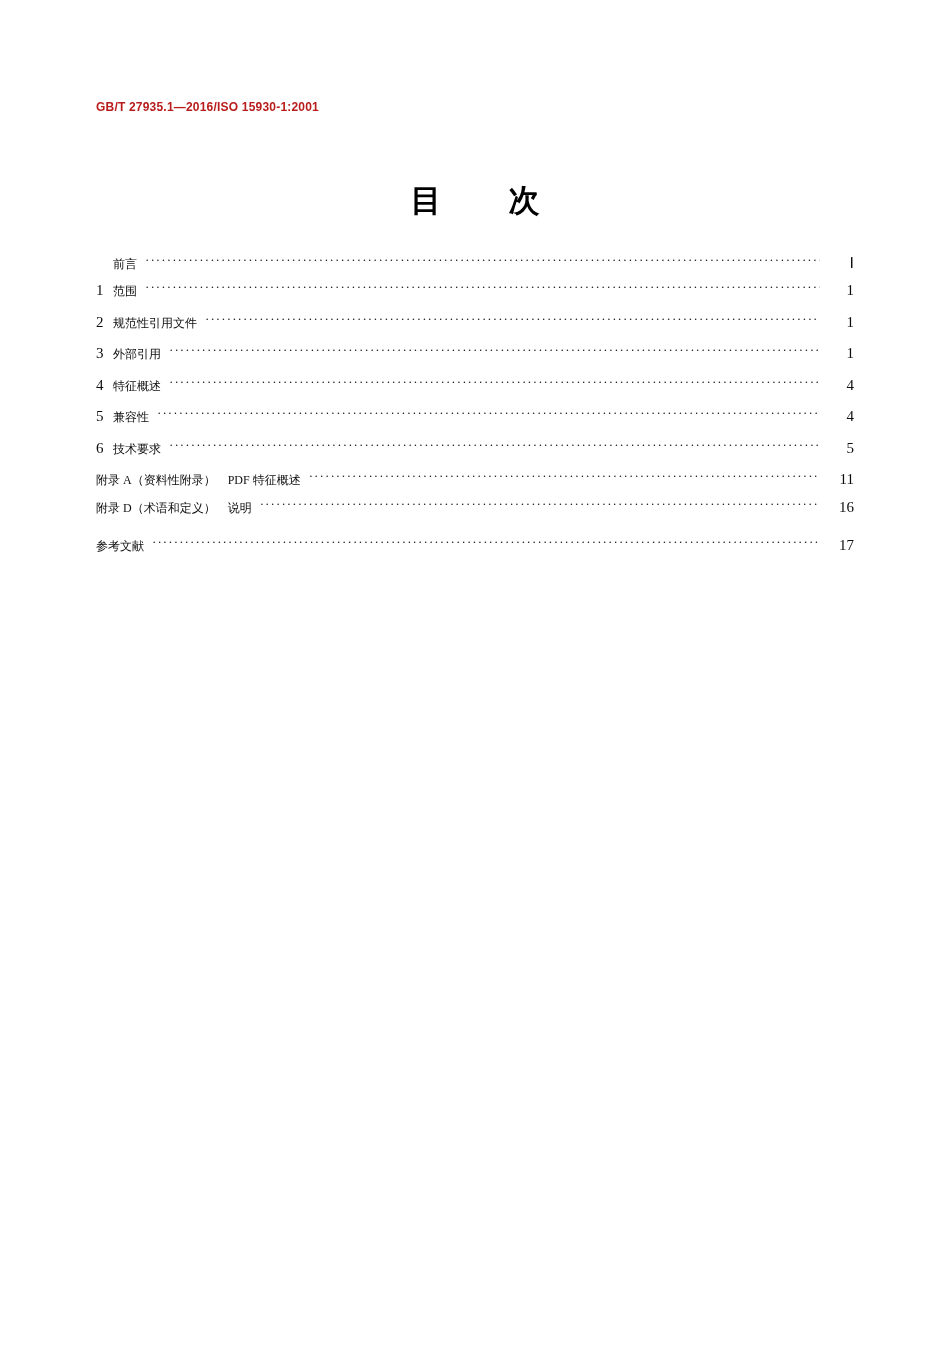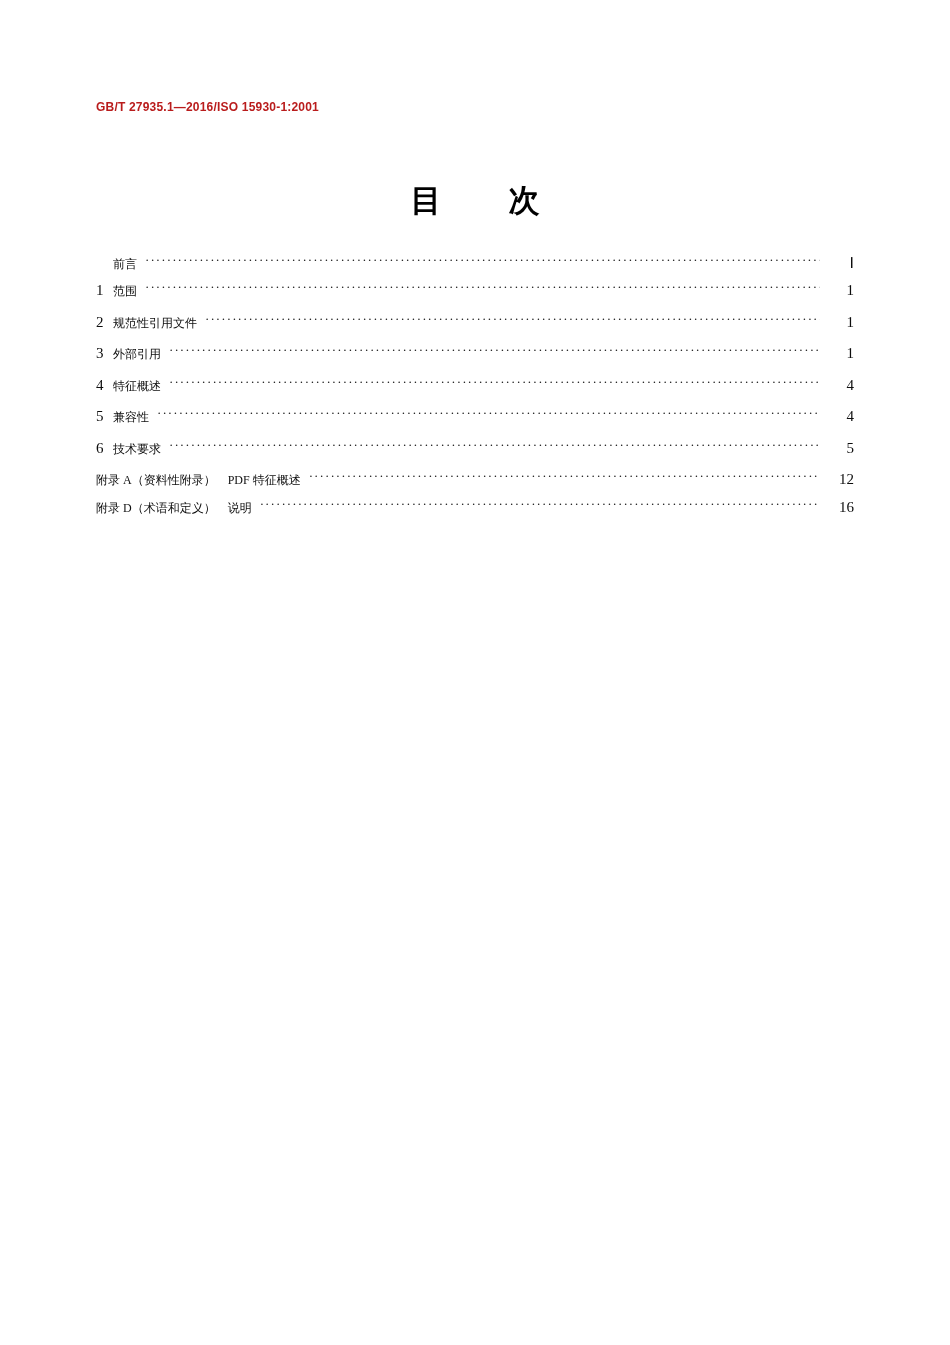--- a/index.html
+++ b/index.html
@@ -147,26 +147,31 @@
     <div class="toc-row">
       <span class="toc-num">6</span>
       <span class="toc-label">技术要求</span>
       <span class="leader"></span>
       <span class="toc-page">5</span>
     </div>
 
     <div class="toc-row tight">
       <span class="toc-label">附录 A（资料性附录）　PDF 特征概述</span>
       <span class="leader"></span>
-      <span class="toc-page">12</span>
+      <span class="toc-page">11</span>
     </div>
 
 
 
     <div class="toc-row gap-after">
       <span class="toc-label">附录 D（术语和定义）　说明</span>
       <span class="leader"></span>
       <span class="toc-page">16</span>
     </div>
 
+    <div class="toc-row">
+      <span class="toc-label">参考文献</span>
+      <span class="leader"></span>
+      <span class="toc-page">17</span>
+    </div>
 
   </div>
 </div>
 
 </body></html>

